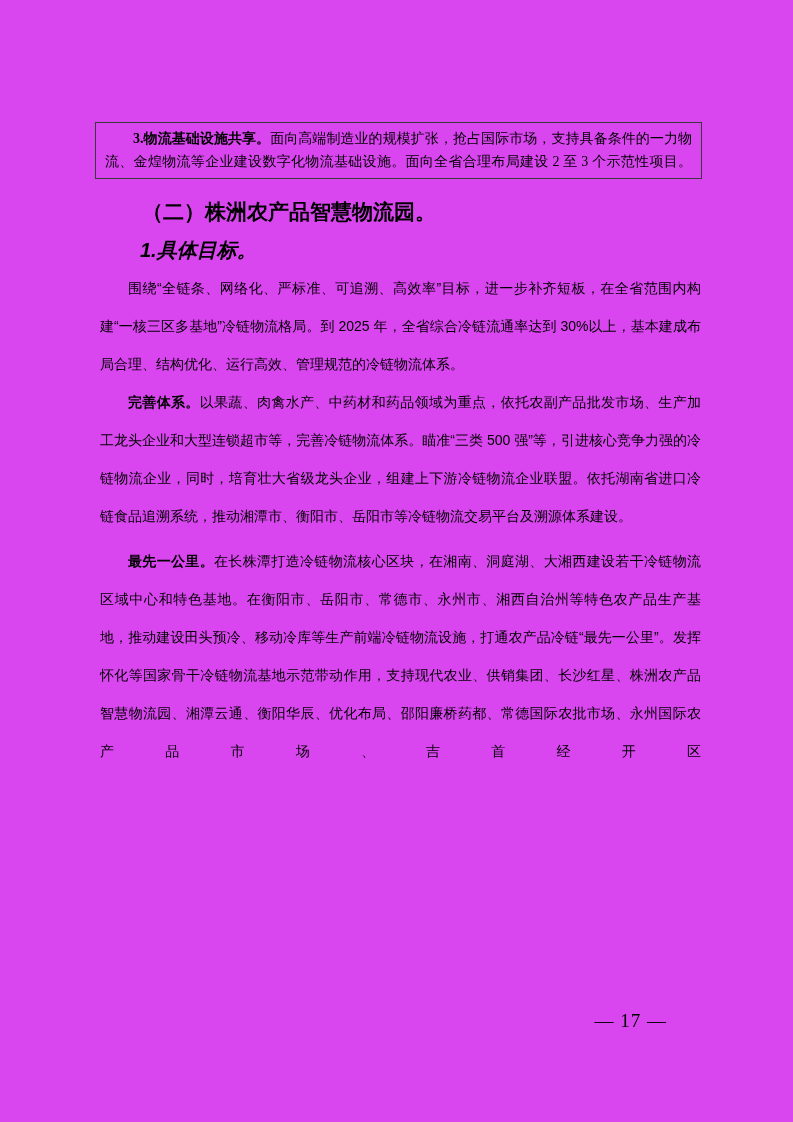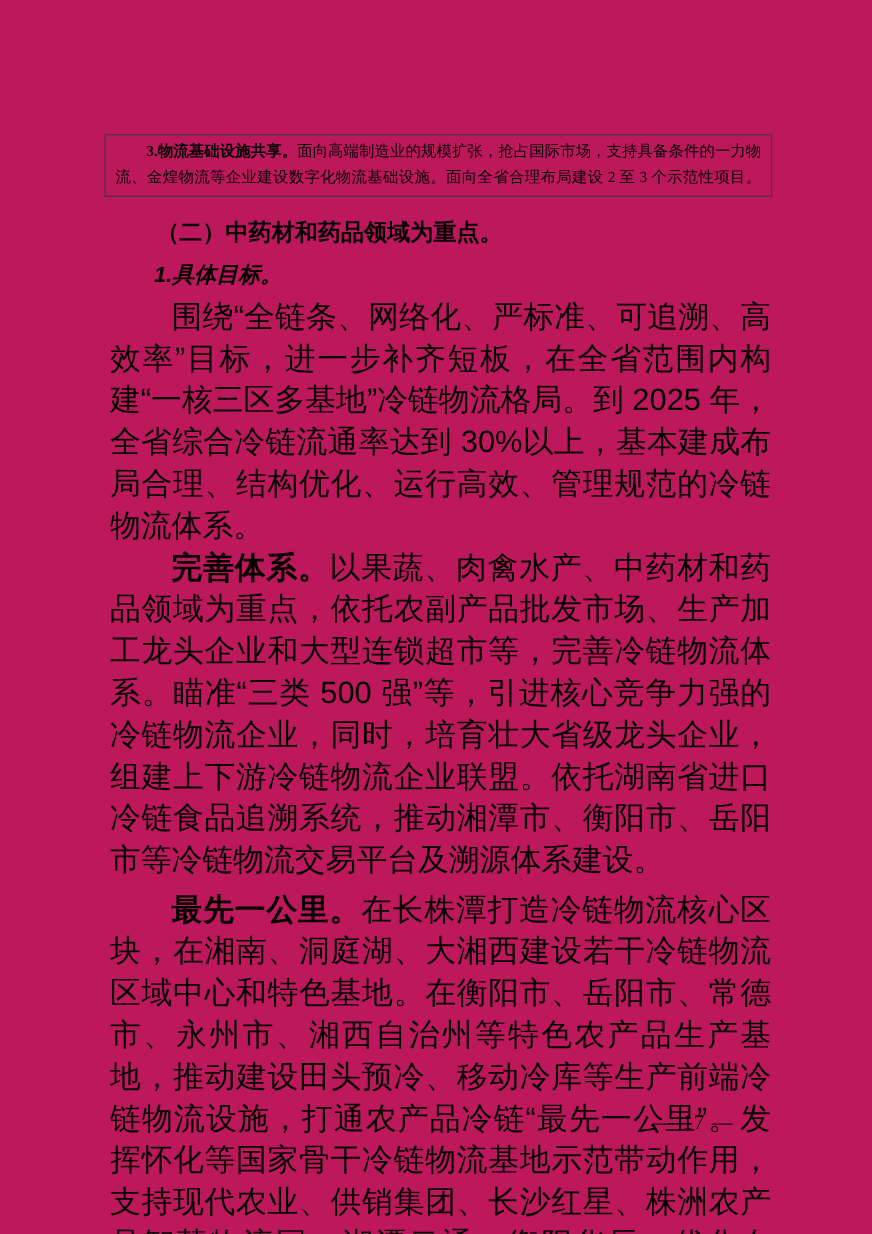--- a/index.html
+++ b/index.html
@@ -3,21 +3,21 @@
 <meta charset="utf-8">
 <style>
   * { margin: 0; padding: 0; box-sizing: border-box; }
   html, body { background: #e8e8e8; }
   body { display: flex; justify-content: center; }
 
   .page {
     position: relative;
     width: 793px;
     height: 1122px;
-    background: #be185d;
+    background: #d946ef;
     color: #000000;
     font-family: "Liberation Sans", sans-serif;
     padding: 122px 92px 0 100px;
     overflow: hidden;
   }
 
   
   .callout {
     border: 1px solid #3a3a3a;
     font-family: "Liberation Serif", serif;
@@ -42,21 +42,21 @@
 
   .sub-heading {
     font-size: 20px;
     font-weight: bold;
     line-height: 38px;
     text-indent: 2em;
     font-style: italic;
   }
 
   .body-para {
-    font-size: 28px;
+    font-size: 14px;
     line-height: 38px;
     text-align: justify;
     text-indent: 2em;
   }
   .body-para .lead { font-weight: bold; }
 
   .mt6 { margin-top: 6px; }
   .mt7 { margin-top: 7px; }
   .fill-last { text-align-last: justify; }
 
@@ -73,21 +73,21 @@
 </style>
 </head>
 <body>
 
 <div class="page">
 
   <div class="callout">
     <span class="lead">3.物流基础设施共享。</span><span>面向高端制造业的规模扩张，抢占国际市场，支持具备条件的一力物流、金煌物流等企业建设数字化物流基础设施。面向全省合理布局建设 2 至 3 个示范性项目。</span>
   </div>
 
-  <div class="section-heading">（二）中药材和药品领域为重点。</div>
+  <div class="section-heading">（二）株洲农产品智慧物流园。</div>
 
   <div class="sub-heading">1.具体目标。</div>
 
   <p class="body-para">围绕“全链条、网络化、严标准、可追溯、高效率”目标，进一步补齐短板，在全省范围内构建“一核三区多基地”冷链物流格局。到 2025 年，全省综合冷链流通率达到 30%以上，基本建成布局合理、结构优化、运行高效、管理规范的冷链物流体系。</p>
 
 
   <p class="body-para">
     <span class="lead">完善体系。</span><span>以果蔬、肉禽水产、中药材和药品领域为重点，依托农副产品批发市场、生产加工龙头企业和大型连锁超市等，完善冷链物流体系。瞄准“三类 500 强”等，引进核心竞争力强的冷链物流企业，同时，培育壮大省级龙头企业，组建上下游冷链物流企业联盟。依托湖南省进口冷链食品追溯系统，推动湘潭市、衡阳市、岳阳市等冷链物流交易平台及溯源体系建设。</span>
   </p>
 

